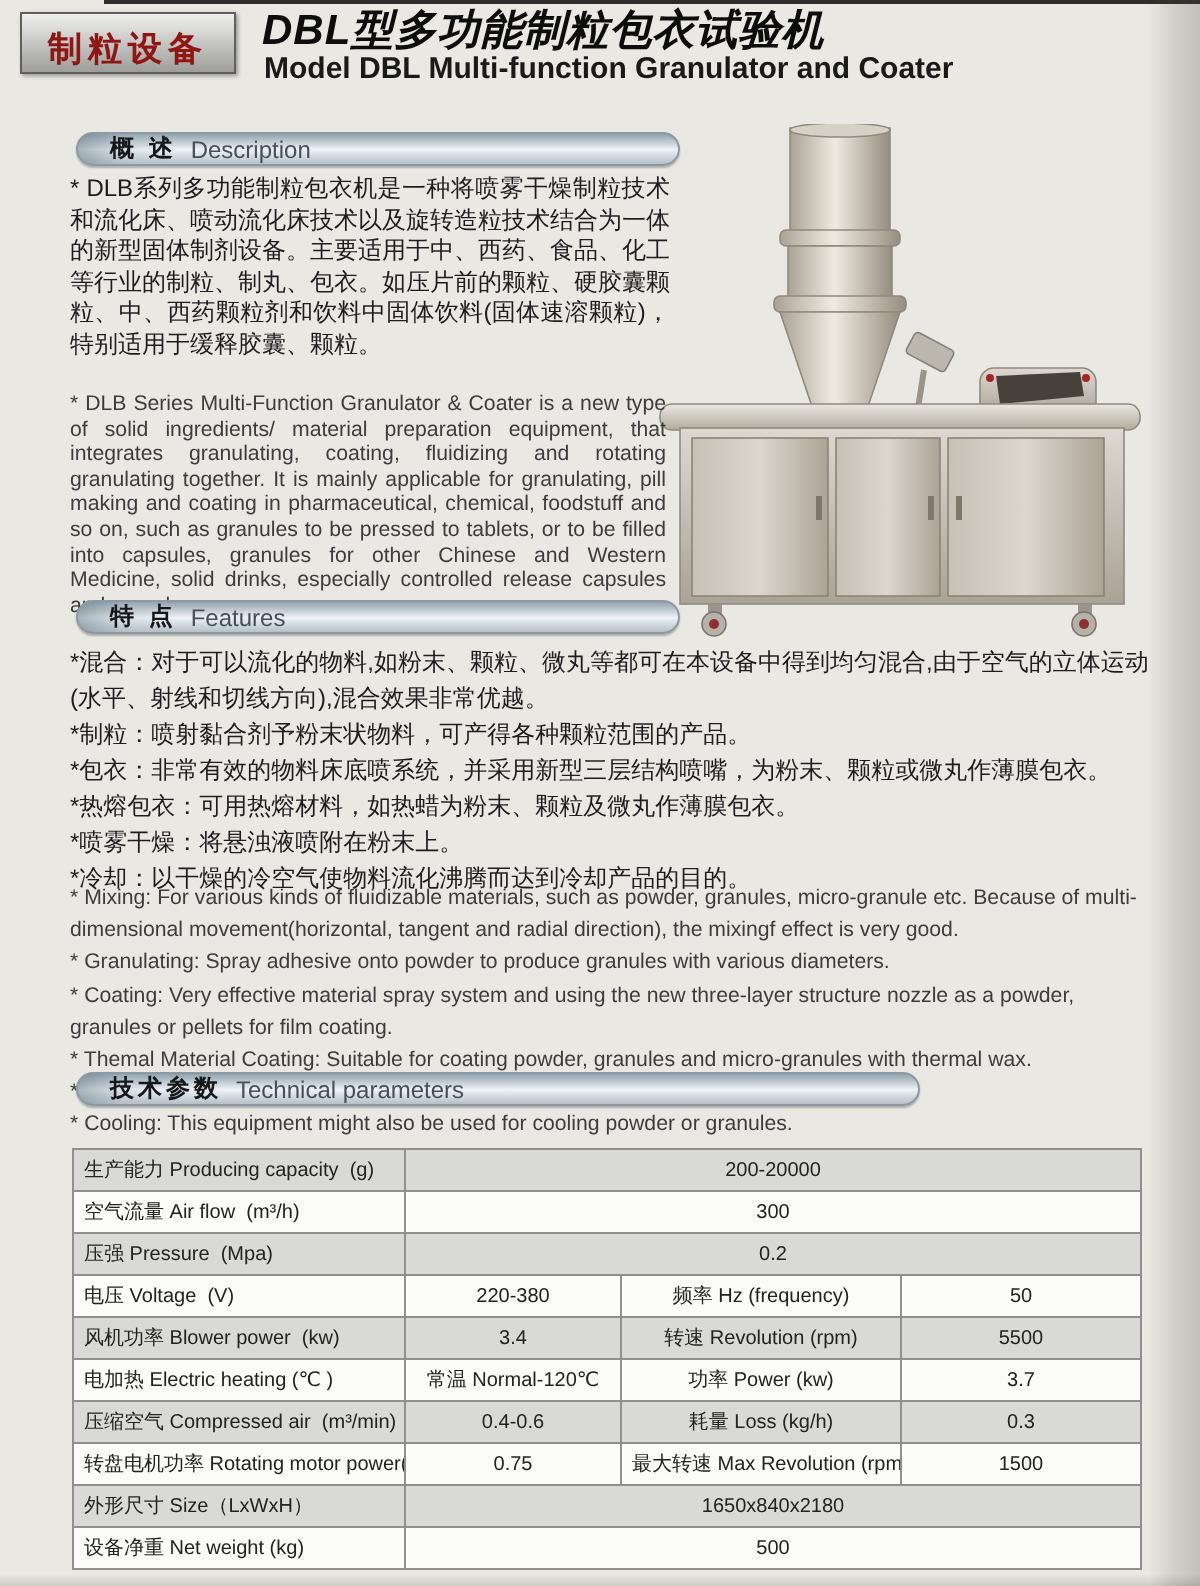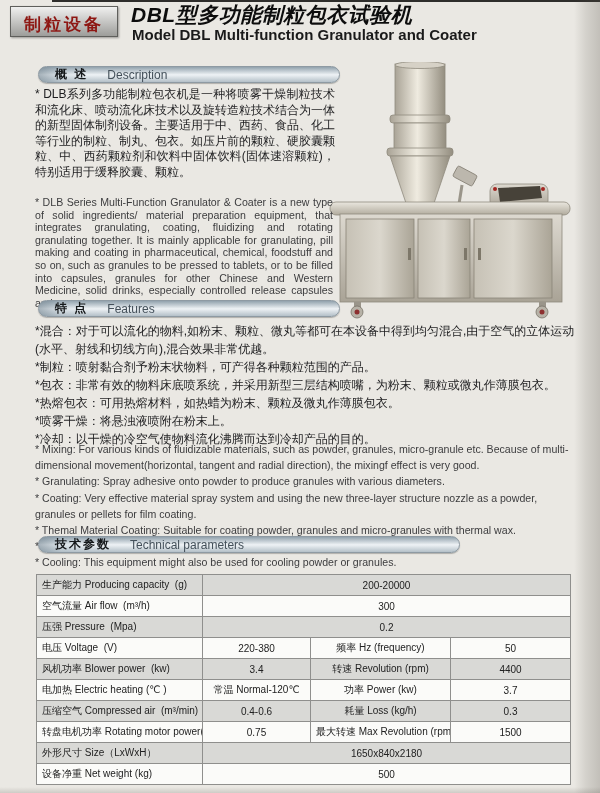--- a/index.html
+++ b/index.html
@@ -27,21 +27,21 @@
   .title-en{position:absolute;left:132px;top:26px;font-size:15px;font-weight:bold;color:#1a1a1a;}
 
   
   .pill{
     position:absolute;height:17px;border-radius:9px;
     border:1px solid #8e9aa3;
     background:
       linear-gradient(90deg,rgba(110,128,140,.55) 0px,rgba(170,185,195,.25) 22px,rgba(255,255,255,0) 48px),
       linear-gradient(180deg,#92a2ad 0%,#eef2f5 52%,#b4c0c8 100%);
     box-shadow:0 1px 1px rgba(0,0,0,.25);
-    display:flex;align-items:center;gap:19px;padding-left:16px;box-sizing:border-box;
+    display:flex;align-items:center;gap:7px;padding-left:16px;box-sizing:border-box;
   }
   .pill-cn{font-size:12px;font-weight:bold;color:#15181a;letter-spacing:2px;white-space:nowrap;}
   .pill-en{font-size:12px;color:#44505a;white-space:nowrap;}
   .pill-desc{left:38px;top:66px;width:302px;}
   .pill-feat{left:38px;top:300px;width:302px;}
   .pill-tech{left:38px;top:536px;width:422px;}
 
   
   .desc-cn{position:absolute;left:35px;top:87px;width:300px;font-size:12px;line-height:15.6px;color:#1d1d1f;text-align:justify;}
   .desc-en{position:absolute;left:35px;top:196px;width:298px;font-size:10.6px;line-height:12.6px;color:#3c3c3e;text-align:justify;}
@@ -198,21 +198,21 @@
   <tr>
     <td class="lab">电压 Voltage&nbsp;&nbsp;(V)</td>
     <td class="val">220-380</td>
     <td class="val">频率 Hz (frequency)</td>
     <td class="val">50</td>
   </tr>
   <tr class="g">
     <td class="lab">风机功率 Blower power&nbsp;&nbsp;(kw)</td>
     <td class="val">3.4</td>
     <td class="val">转速 Revolution (rpm)</td>
-    <td class="val">4400</td>
+    <td class="val">5500</td>
   </tr>
   <tr>
     <td class="lab">电加热 Electric heating (℃ )</td>
     <td class="val">常温 Normal-120℃</td>
     <td class="val">功率 Power (kw)</td>
     <td class="val">3.7</td>
   </tr>
   <tr class="g">
     <td class="lab">压缩空气 Compressed air&nbsp;&nbsp;(m³/min)</td>
     <td class="val">0.4-0.6</td>

